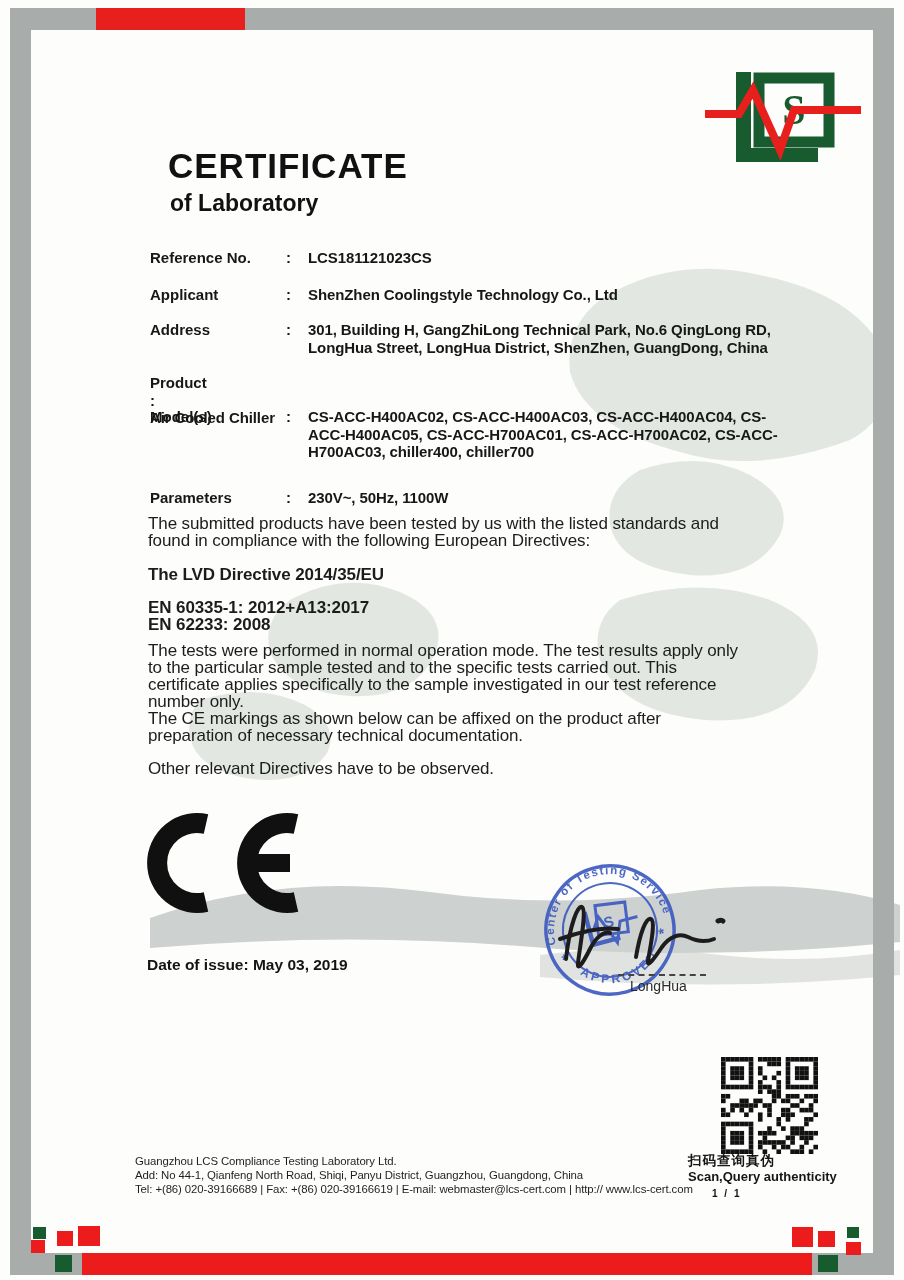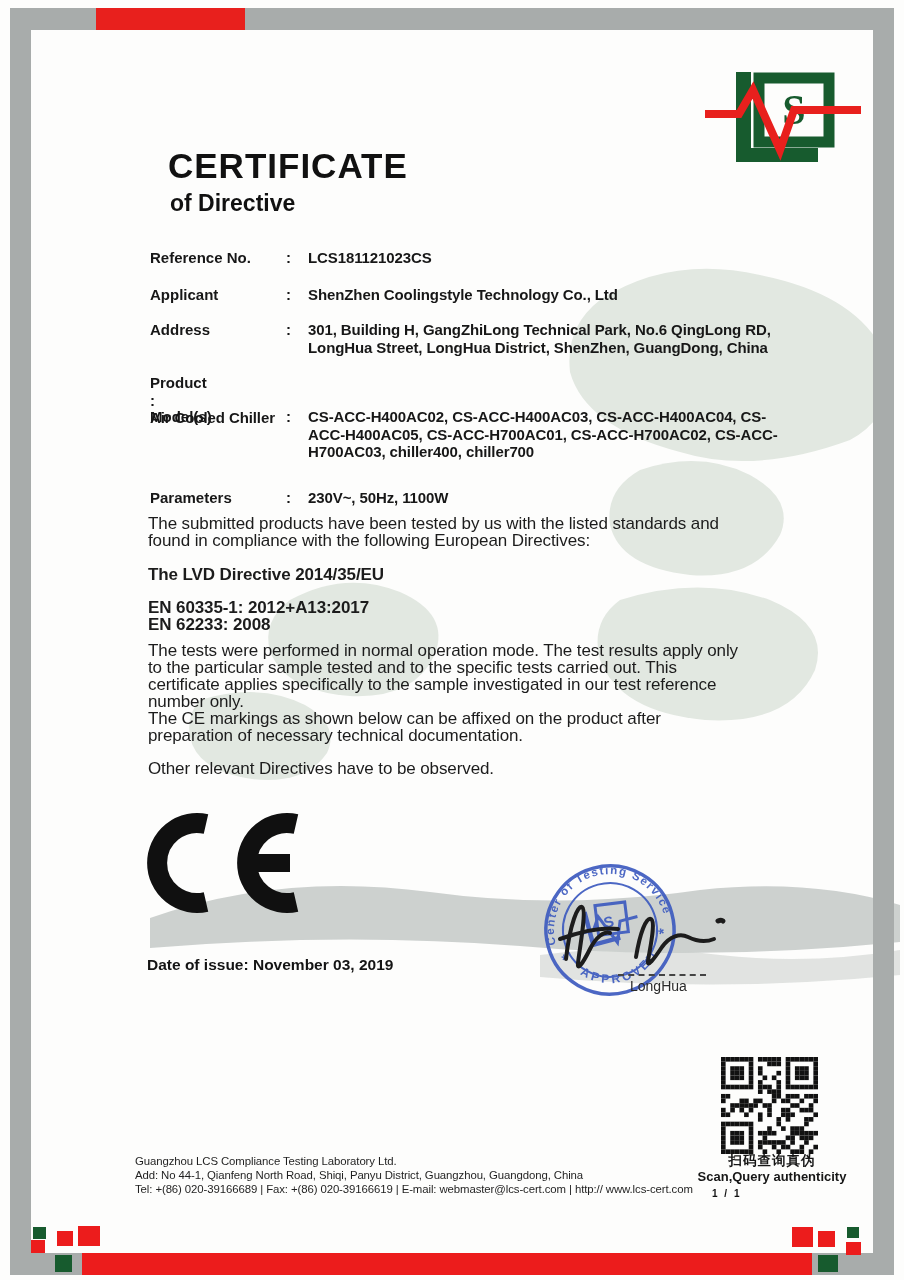--- a/index.html
+++ b/index.html
@@ -32,21 +32,21 @@
   
   .ce{position:absolute;left:146px;top:812px;z-index:1;}
   .date-line{position:absolute;left:147px;top:956px;font-size:15.5px;font-weight:bold;color:#141414;z-index:1;}
   
   .stamp{position:absolute;left:535px;top:855px;z-index:2;transform:rotate(-15deg);opacity:.92;}
   .sig{position:absolute;left:552px;top:893px;z-index:3;}
   .sig-dash{position:absolute;left:618px;top:974px;width:88px;border-top:2px dashed #444;z-index:3;}
   .manager{position:absolute;left:630px;top:978px;font-size:14px;color:#2a2a2a;z-index:3;}
   
   .qr{position:absolute;left:721px;top:1057px;z-index:1;}
-  .qr-cap{position:absolute;left:688px;width:168px;text-align:center;font-weight:bold;color:#161616;z-index:1;}
+  .qr-cap{position:absolute;left:688px;width:168px;text-align:left;font-weight:bold;color:#161616;z-index:1;}
   .cap-zh{top:1152px;font-size:13.5px;letter-spacing:1px;}
   .cap-en{top:1169px;font-size:13px;}
   .pagenum{position:absolute;left:712px;top:1188px;width:120px;text-align:left;font-size:10px;font-weight:bold;letter-spacing:2px;color:#111;z-index:1;}
   
   .footer{position:absolute;left:135px;top:1155px;font-size:11.4px;line-height:13.8px;color:#1f1f1f;z-index:1;letter-spacing:-0.1px;}
 </style>
 </head>
 <body>
 
 <div class="page">
@@ -85,21 +85,21 @@
 
   <svg class="logo" width="165" height="112" viewBox="0 0 165 112">
     <rect x="33" y="6" width="15" height="90" fill="#175b2e"></rect>
     <rect x="33" y="82" width="82" height="14" fill="#175b2e"></rect>
     <rect x="56" y="12" width="70" height="64" fill="none" stroke="#175b2e" stroke-width="11"></rect>
     <text x="91" y="58" text-anchor="middle" font-family="Liberation Serif,serif" font-weight="bold" font-size="42" fill="#175b2e">S</text>
     <polyline points="2,48 36,48 50,24 77,84 91,44 158,44" fill="none" stroke="#e8201d" stroke-width="8"></polyline>
   </svg>
 
   <div class="title1">CERTIFICATE</div>
-  <div class="title2">of Directive</div>
+  <div class="title2">of Laboratory</div>
 
   <div class="frow" style="top:249px;">
     <span class="lbl">Reference No.</span>
       <span class="sep">:</span>
       <span class="val">LCS181121023CS</span>
   </div>
   <div class="frow" style="top:286px;align-items:flex-end;">
     <span class="lbl">Applicant</span>
       <span class="sep">:</span>
       <span class="val">ShenZhen Coolingstyle Technology Co., Ltd</span>
@@ -134,21 +134,21 @@
   <div class="para" style="top:760px;">Other relevant Directives have to be observed.</div>
 
   <svg class="ce" width="158" height="102" viewBox="0 0 158 102">
     <g fill="none" stroke="#101010" stroke-width="20">
       <path d="M60,12 A40,40 0 1 0 60,90"></path>
       <path d="M150,12 A40,40 0 1 0 150,90"></path>
     </g>
     <rect x="104" y="42" width="40" height="18" fill="#101010"></rect>
   </svg>
 
-  <div class="date-line">Date of issue: November 03, 2019</div>
+  <div class="date-line">Date of issue: May 03, 2019</div>
 
   <svg class="stamp" width="150" height="150" viewBox="-75 -75 150 150">
     <g stroke="#3d5bbf" fill="none">
       <circle r="64" stroke-width="3.5"></circle>
       <circle r="47" stroke-width="2"></circle>
     </g>
     <defs>
       <path id="arcTop" d="M-56,0 A56,56 0 1 1 -56,0.01"></path>
       <path id="arcBot" d="M-53,0 A53,53 0 1 0 -53,-0.01"></path>
     </defs>

